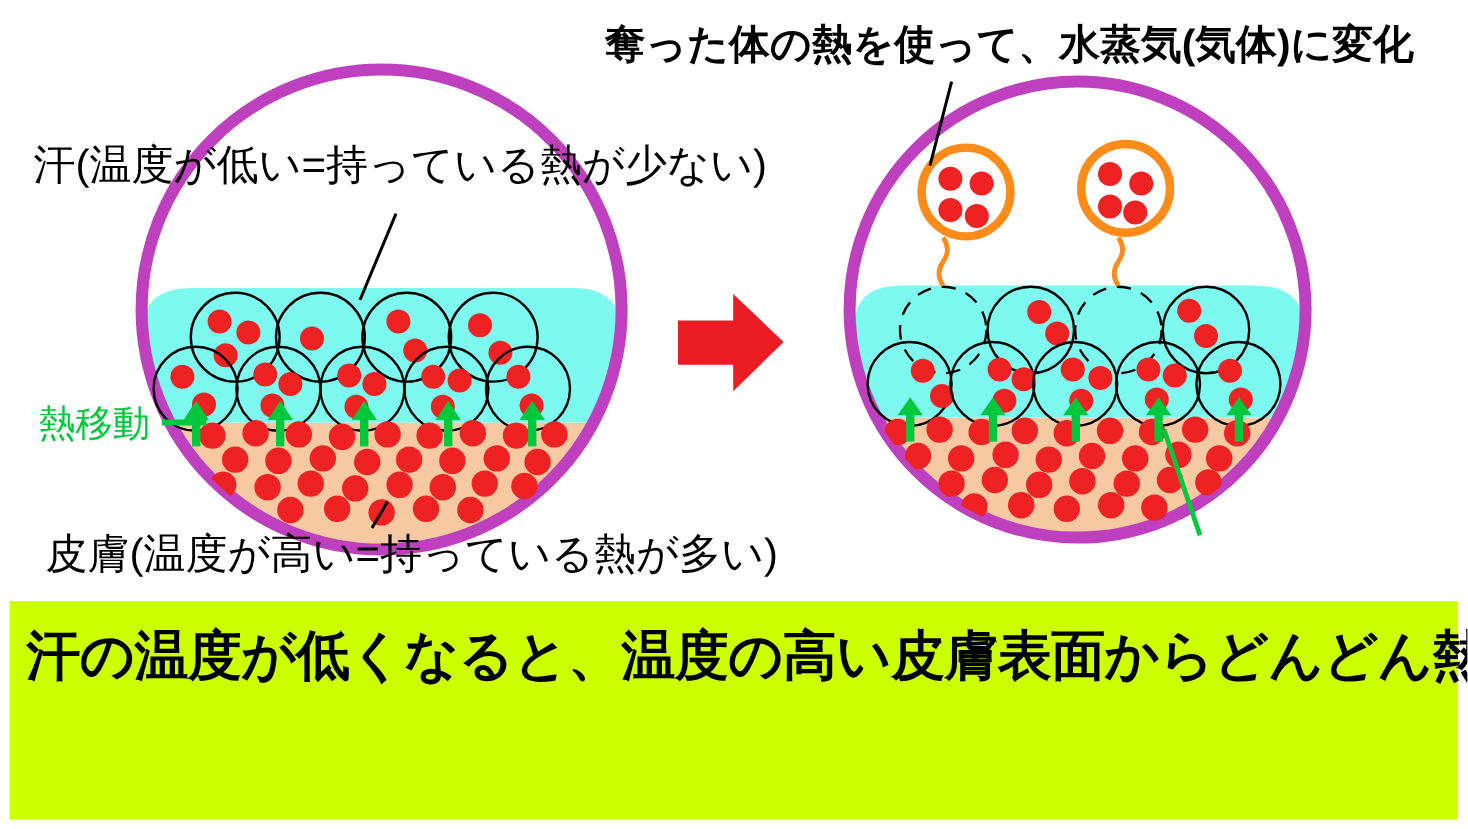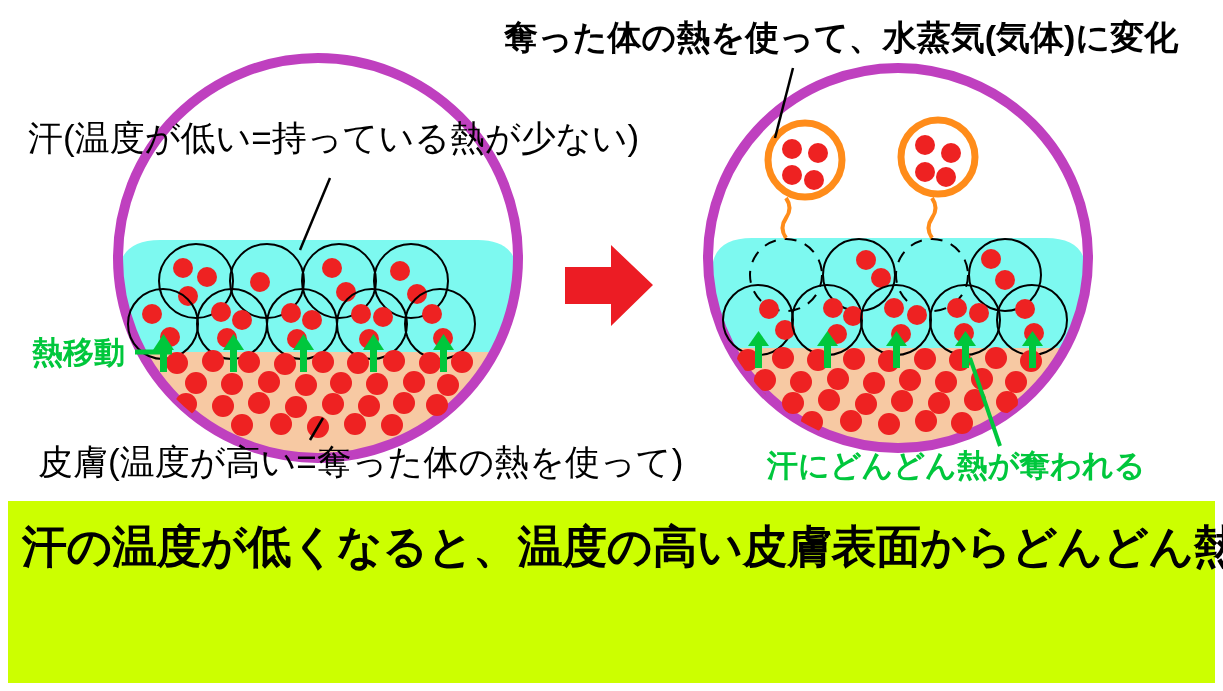--- a/index.html
+++ b/index.html
@@ -37,21 +37,21 @@
     font-weight: 400;
   }
   .lbl-title {
     color: #000000;
     font-size: 34px;
     font-weight: 700;
   }
   .lbl-green {
     color: #00C73C;
     font-size: 31px;
-    font-weight: 700;
+    font-weight: 400;
   }
   #label-sweat       { left: 28px;  top: 120px; }
   #label-skin        { left: 38px;  top: 444px; }
   #label-heat-move   { left: 32px;  top: 337px; }
   #label-vapor-title { left: 504px; top: 20px;  }
   #label-steal-heat  { left: 767px; top: 450px; }
 
   #caption-banner {
     position: absolute;
     left: 8px;
@@ -372,23 +372,22 @@
       <line x1="793" y1="68" x2="775" y2="138" stroke="#000" stroke-width="2.5"></line>
 
       <line x1="970" y1="358" x2="1000" y2="446" stroke="#00C73C" stroke-width="4"></line>
     </g>
   </svg>
 
   <div class="lbl lbl-black" id="label-sweat">汗(温度が低い=持っている熱が少ない)</div>
 
   <div class="lbl lbl-title" id="label-vapor-title">奪った体の熱を使って、水蒸気(気体)に変化</div>
 
-  <div class="lbl lbl-black" id="label-skin">皮膚(温度が高い=奪った体の熱を使って)</div>
+  <div class="lbl lbl-black" id="label-skin">皮膚(温度が高い=持っている熱が多い)</div>
 
   <div class="lbl lbl-green" id="label-heat-move">熱移動</div>
 
-  <div class="lbl lbl-green" id="label-steal-heat">汗にどんどん熱が奪われる</div>
 
   <div id="caption-banner">
     <div class="caption-line">汗の温度が低くなると、温度の高い皮膚表面からどんどん熱を</div>
   </div>
 
 </div>
 
 </body></html>

